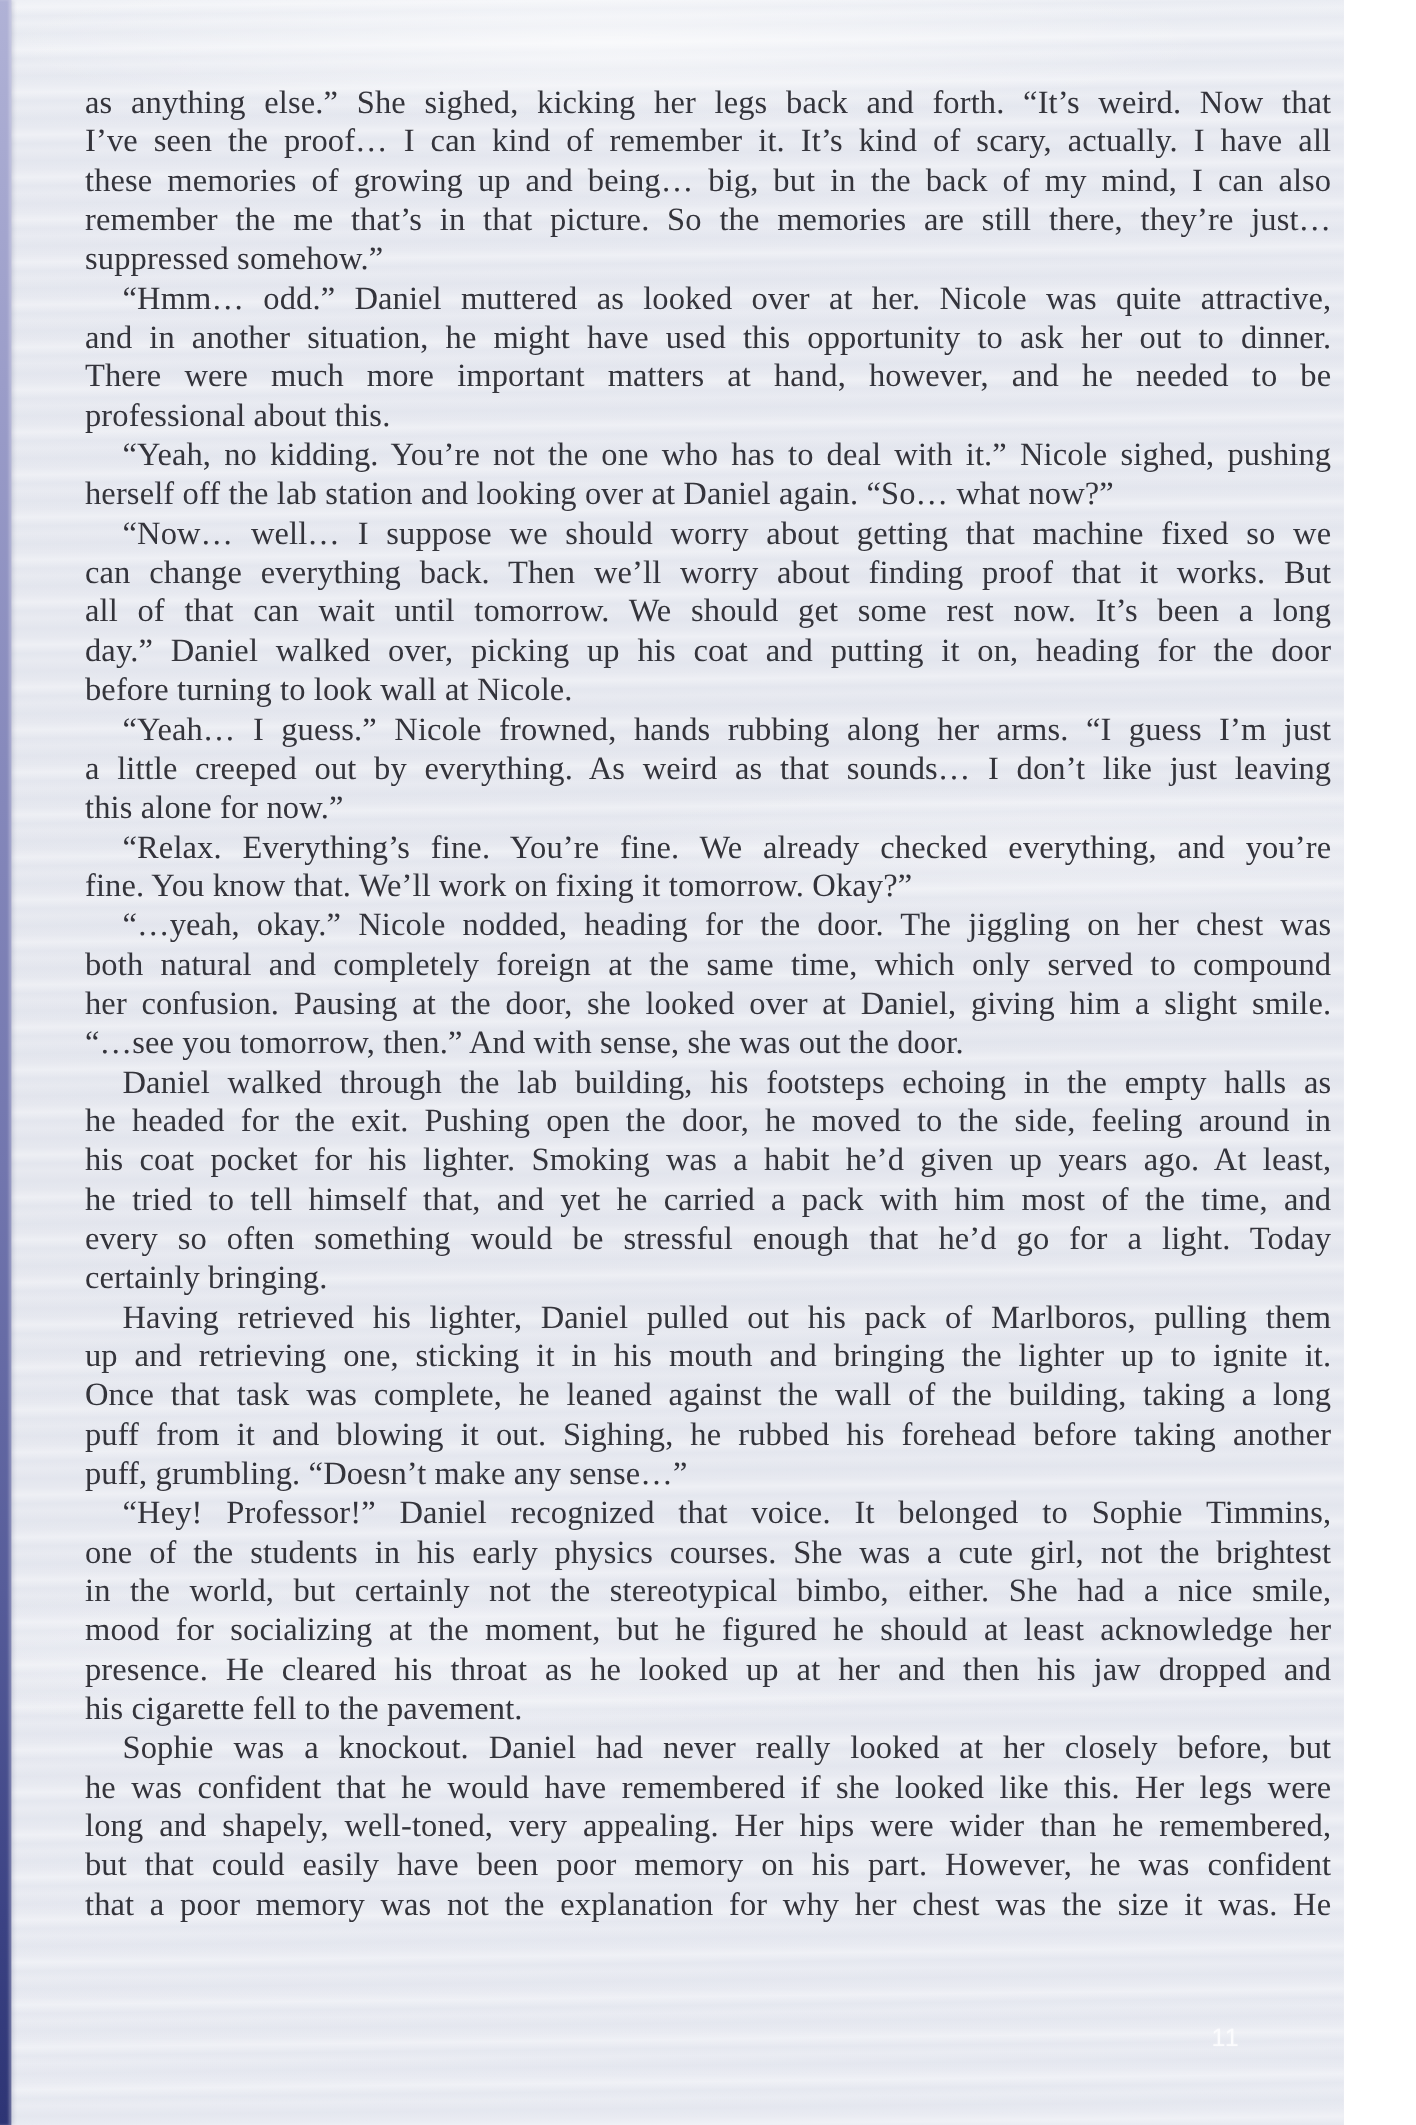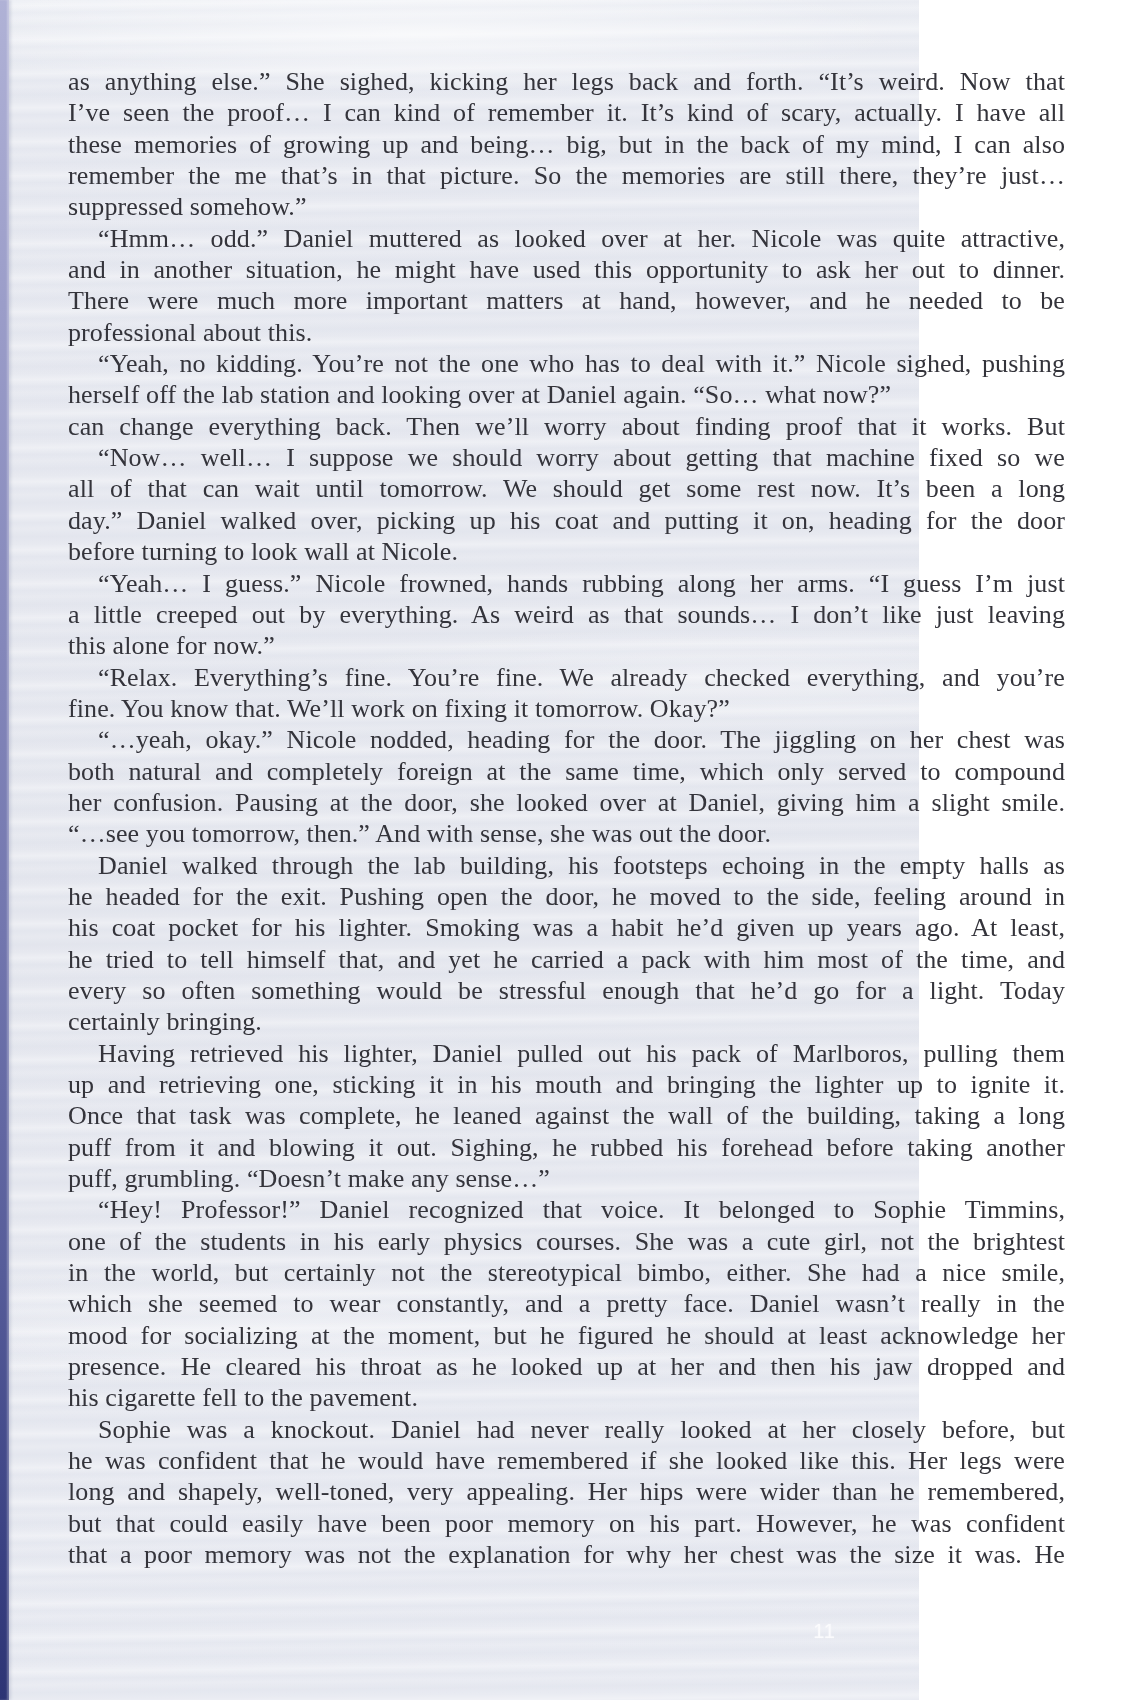--- a/index.html
+++ b/index.html
@@ -3,21 +3,21 @@
 <meta charset="utf-8">
 <style>
   html, body { margin: 0; padding: 0; }
   body {
     width: 1133px; height: 1700px;
     overflow: hidden;
     font-family: "Liberation Serif", serif;
   }
   .page {
     position: relative;
-    width: 919px; height: 1700px;
+    width: 1075px; height: 1700px;
     background-color: #e8eaf1;
     background-image:
       radial-gradient(ellipse 700px 90px at 45% 2%, rgba(255,255,255,0.55), rgba(255,255,255,0) 70%),
       radial-gradient(ellipse 600px 80px at 80% 40%, rgba(255,255,255,0.30), rgba(255,255,255,0) 70%),
       radial-gradient(ellipse 700px 90px at 30% 78%, rgba(255,255,255,0.30), rgba(255,255,255,0) 70%),
       repeating-linear-gradient(179.3deg,
         rgba(255,255,255,0.00) 0px,
         rgba(255,255,255,0.30) 6px,
         rgba(221,225,235,0.28) 13px,
         rgba(255,255,255,0.06) 19px,
@@ -69,22 +69,22 @@
       <div class="line jl">I’ve seen the proof… I can kind of remember it.  It’s kind of scary, actually.  I have all</div>
       <div class="line jl">these memories of growing up and being… big, but in the back of my mind, I can also</div>
       <div class="line jl">remember the me that’s in that picture. So the memories are still there, they’re just…</div>
       <div class="line">suppressed somehow.”</div>
       <div class="line indent jl">“Hmm… odd.” Daniel muttered as looked over at her.  Nicole was quite attractive,</div>
       <div class="line jl">and in another situation, he might have used this opportunity to ask her out to dinner.</div>
       <div class="line jl">There were much more important matters at hand, however, and he needed to be</div>
       <div class="line">professional about this.</div>
       <div class="line indent jl">“Yeah, no kidding. You’re not the one who has to deal with it.” Nicole sighed, pushing</div>
       <div class="line">herself off the lab station and looking over at Daniel again. “So… what now?”</div>
+      <div class="line indent jl">“Now… well… I suppose we should worry about getting that machine fixed so we</div>
       <div class="line jl">can change everything back.  Then we’ll  worry about finding proof that it works.  But</div>
-      <div class="line indent jl">“Now… well… I suppose we should worry about getting that machine fixed so we</div>
       <div class="line jl">all of that can wait until tomorrow.  We should get some rest now.  It’s been a long</div>
       <div class="line jl">day.” Daniel walked over, picking up his coat and putting it on, heading for the door</div>
       <div class="line">before turning to look wall at Nicole.</div>
       <div class="line indent jl">“Yeah… I guess.” Nicole frowned, hands rubbing along her arms. “I guess I’m just</div>
       <div class="line jl">a little creeped out by everything.  As weird as that sounds… I don’t like just leaving</div>
       <div class="line">this alone for now.”</div>
       <div class="line indent jl">“Relax.  Everything’s fine.  You’re fine.  We already checked everything, and you’re</div>
       <div class="line">fine.  You know that.  We’ll work on fixing it tomorrow. Okay?”</div>
       <div class="line indent jl">“…yeah, okay.” Nicole nodded, heading for the door.  The jiggling on her chest was</div>
       <div class="line jl">both natural and completely foreign at the same time, which only served to compound</div>
@@ -97,21 +97,20 @@
       <div class="line jl">every so often something would be stressful enough that he’d go for a light.  Today</div>
       <div class="line">certainly bringing.</div>
       <div class="line indent jl">Having retrieved his lighter, Daniel pulled out his pack of Marlboros, pulling them</div>
       <div class="line jl">up and retrieving one, sticking it in his mouth and bringing the lighter up to ignite it.</div>
       <div class="line jl">Once that task was complete, he leaned against the wall of the building, taking a long</div>
       <div class="line jl">puff from it and blowing it out.  Sighing, he rubbed his forehead before taking another</div>
       <div class="line">puff, grumbling. “Doesn’t make any sense…”</div>
       <div class="line indent jl">“Hey! Professor!” Daniel recognized that voice. It belonged to Sophie Timmins,</div>
       <div class="line jl">one of the students in his early physics courses.  She was a cute girl, not the brightest</div>
       <div class="line jl">in the world, but certainly not the stereotypical bimbo, either.  She had a nice smile,</div>
-      <div class="line jl">which she seemed to wear constantly, and a pretty face. Daniel wasn’t really in the</div>
       <div class="line jl">mood for socializing at the moment, but he figured he should at least acknowledge her</div>
       <div class="line jl">presence.  He cleared his throat as he looked up at her and then his jaw dropped and</div>
       <div class="line">his cigarette fell to the pavement.</div>
       <div class="line indent jl">Sophie was a knockout.  Daniel had never really looked at her closely before, but</div>
       <div class="line jl">he was confident that he would have remembered if she looked like this.  Her legs were</div>
       <div class="line jl">long and shapely, well-toned, very appealing.  Her hips were wider than he remembered,</div>
       <div class="line jl">but that could easily have been poor memory on his part.  However, he was confident</div>
       <div class="line jl">that a poor memory was not the explanation for why her chest was the size it was.  He</div>
     </div>
   <div class="page-number">11</div>

